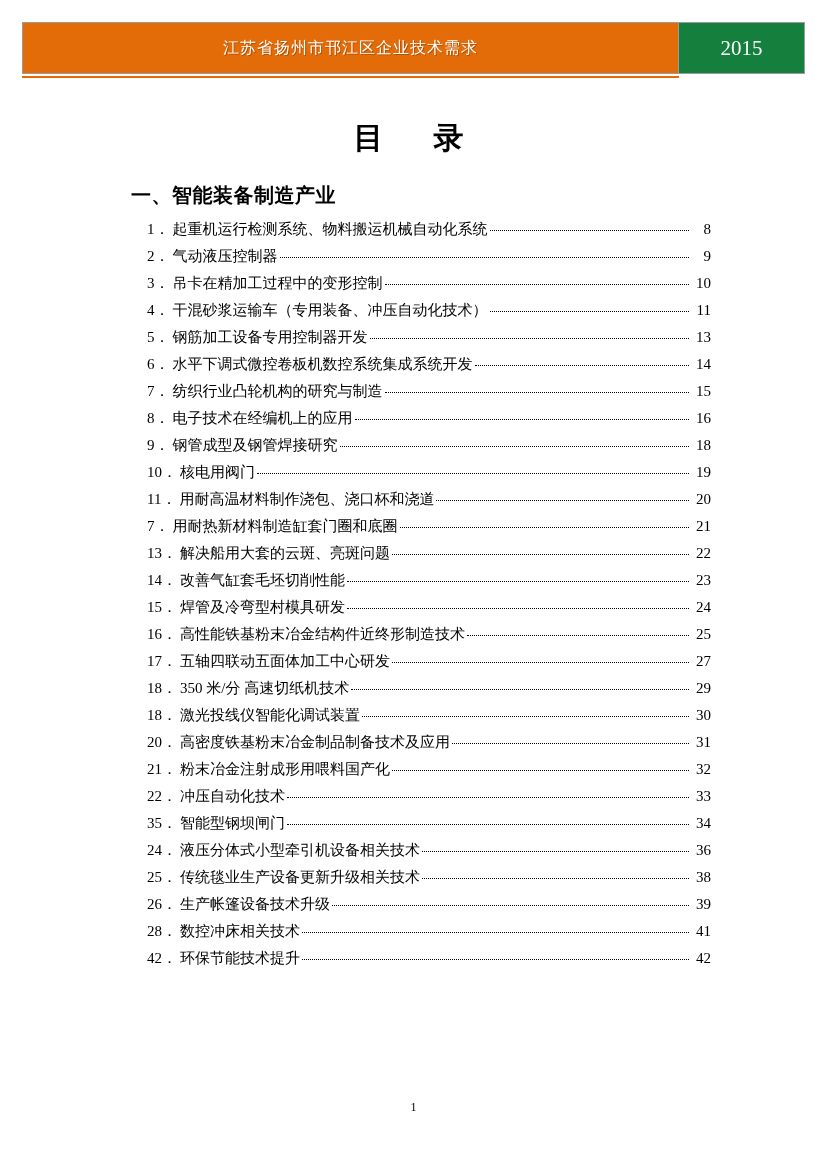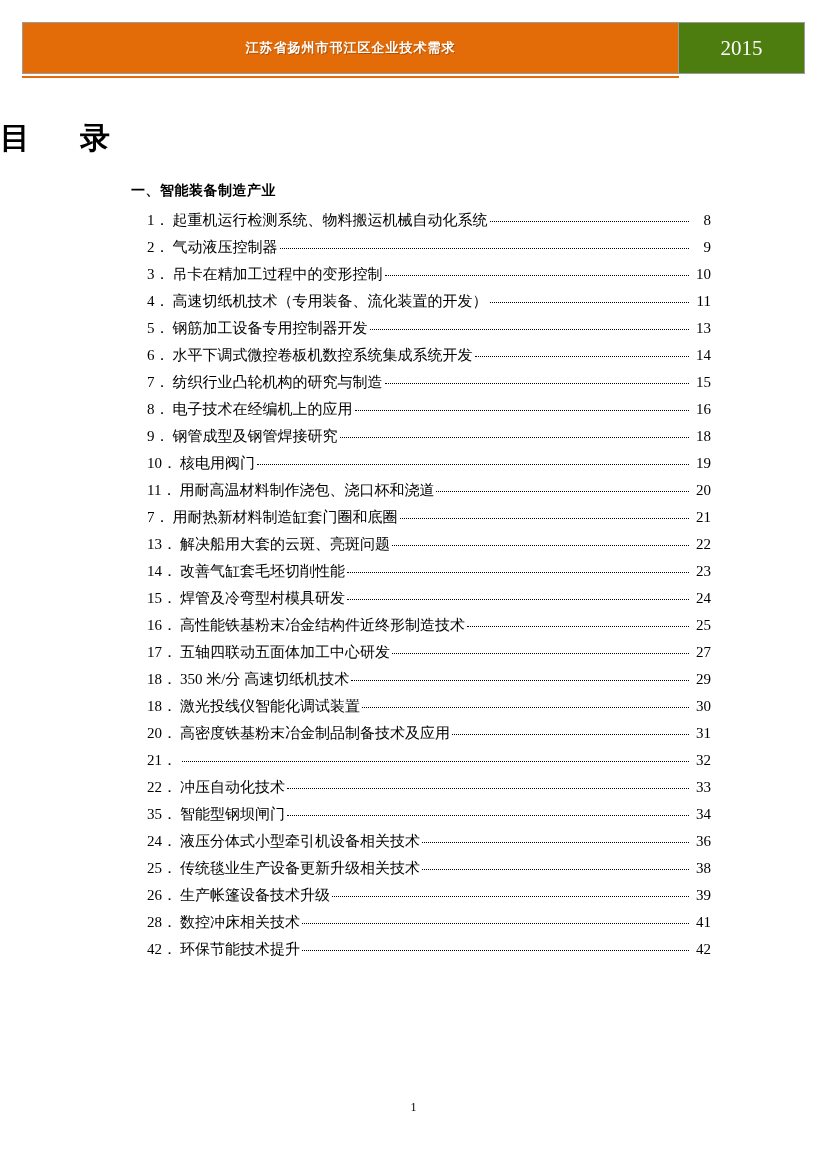--- a/index.html
+++ b/index.html
@@ -40,28 +40,28 @@
     border: 1px solid #9c9c9c;
     box-sizing: border-box;
     display: flex;
     align-items: center;
     justify-content: center;
     position: relative;
   }
   .header-title {
     color: #ffffff;
     font-family: "Liberation Sans", sans-serif;
-    font-weight: bold;
-    font-size: 13px;
+    font-weight: normal;
+    font-size: 16px;
     letter-spacing: 1px;
     text-shadow: 1px 1px 0 rgba(0,0,0,0.25);
   }
   .header-green {
     flex: 1 1 auto;
-    background: #4d7c0f;
+    background: #15803d;
     border: 1px solid #9c9c9c;
     border-left: none;
     box-sizing: border-box;
     display: flex;
     align-items: center;
     justify-content: center;
   }
   .header-year {
     color: #ffffff;
     font-family: "Liberation Serif", serif;
@@ -75,37 +75,38 @@
     height: 2px;
     background: #e36c09;
   }
 
   
   .doc-title {
     position: absolute;
     left: 0;
     top: 118px;
     width: 827px;
+    text-align: center;
     font-family: "Liberation Serif", serif;
     font-size: 30px;
     font-weight: bold;
     letter-spacing: 10px;
   }
 
   
   .toc {
     position: absolute;
     left: 131px;
     top: 182px;
     width: 580px;
   }
   .toc-section {
     font-family: "Liberation Sans", sans-serif;
     font-weight: bold;
-    font-size: 14px;
+    font-size: 20px;
     margin: 0 0 7px 0;
     letter-spacing: 0.5px;
   }
   .toc-list {
     list-style: none;
     margin: 0;
     padding: 0;
   }
   .toc-item {
     display: flex;
@@ -182,21 +183,21 @@
           <span class="toc-page">9</span>
         </li>
         <li class="toc-item">
           <span class="toc-num">3．</span>
           <span class="toc-text">吊卡在精加工过程中的变形控制</span>
           <span class="toc-dots"></span>
           <span class="toc-page">10</span>
         </li>
         <li class="toc-item">
           <span class="toc-num">4．</span>
-          <span class="toc-text">高速切纸机技术（专用装备、流化装置的开发）</span>
+          <span class="toc-text">干混砂浆运输车（专用装备、冲压自动化技术）</span>
           <span class="toc-dots"></span>
           <span class="toc-page">11</span>
         </li>
         <li class="toc-item">
           <span class="toc-num">5．</span>
           <span class="toc-text">钢筋加工设备专用控制器开发</span>
           <span class="toc-dots"></span>
           <span class="toc-page">13</span>
         </li>
         <li class="toc-item">
@@ -284,20 +285,21 @@
           <span class="toc-page">30</span>
         </li>
         <li class="toc-item">
           <span class="toc-num">20．</span>
           <span class="toc-text">高密度铁基粉末冶金制品制备技术及应用</span>
           <span class="toc-dots"></span>
           <span class="toc-page">31</span>
         </li>
         <li class="toc-item">
           <span class="toc-num">21．</span>
+          <span class="toc-text">粉末冶金注射成形用喂料国产化</span>
           <span class="toc-dots"></span>
           <span class="toc-page">32</span>
         </li>
         <li class="toc-item">
           <span class="toc-num">22．</span>
           <span class="toc-text">冲压自动化技术</span>
           <span class="toc-dots"></span>
           <span class="toc-page">33</span>
         </li>
         <li class="toc-item">

